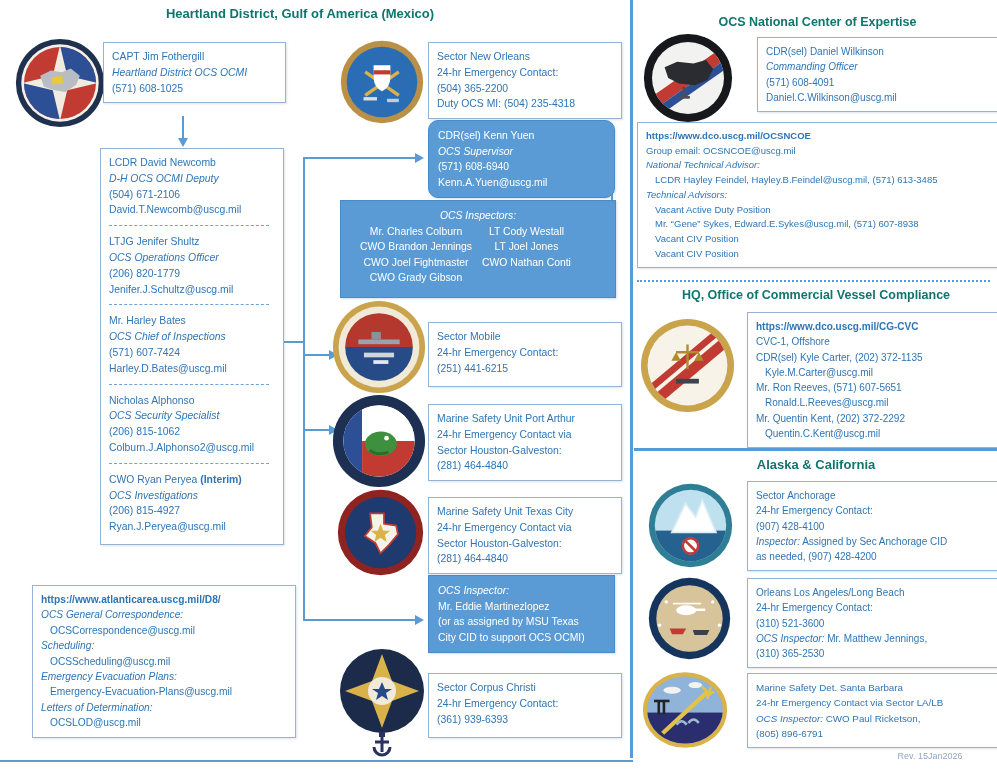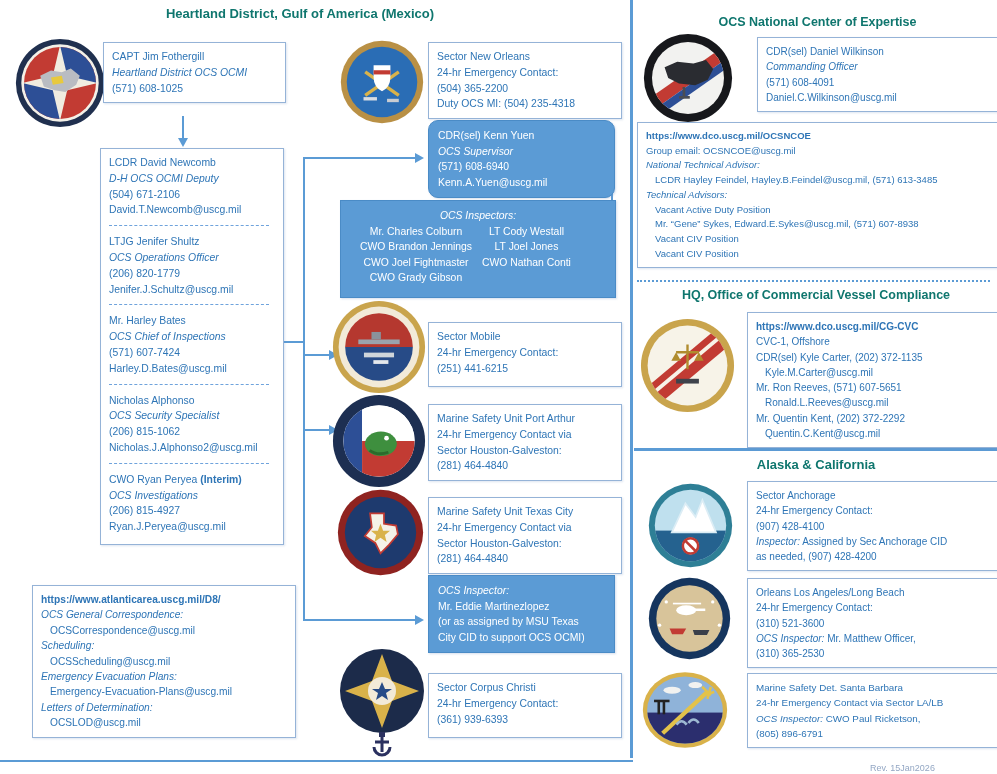--- a/index.html
+++ b/index.html
@@ -22,22 +22,22 @@
   .arr-r{position:absolute;width:0;height:0;border-top:5px solid transparent;
          border-bottom:5px solid transparent;border-left:9px solid #5B9BD5;}
   .arr-l{position:absolute;width:0;height:0;border-top:5px solid transparent;
          border-bottom:5px solid transparent;border-right:9px solid #5B9BD5;}
   .arr-d{position:absolute;width:0;height:0;border-left:5px solid transparent;
          border-right:5px solid transparent;border-top:9px solid #5B9BD5;}
   .cols{display:flex;}
   .col1{width:132px;}
   .rbox{font-size:10px;line-height:15.3px;}
   .small{font-size:9.5px;line-height:14.7px;}
-  #rev{position:absolute;left:870px;top:751px;width:120px;text-align:left;
-       font-size:9px;color:#93a7c4;margin-top:12px;}
+  #rev{position:absolute;left:870px;top:751px;width:120px;text-align:center;
+       font-size:9px;color:#93a7c4;}
   .seal{position:absolute;}
 </style>
 </head>
 <body>
 
 <div id="canvas">
 
   <div class="vline" style="left:182px;top:116px;height:23px;"></div>
   <div class="arr-d" style="left:178px;top:138px;"></div>
 
@@ -249,21 +249,21 @@
       <div>Mr. Harley Bates</div>
       <div class="it">OCS Chief of Inspections</div>
       <div>(571) 607-7424</div>
       <div>Harley.D.Bates@uscg.mil</div>
     </div>
     <div class="dashsep"></div>
     <div>
       <div>Nicholas Alphonso</div>
       <div class="it">OCS Security Specialist</div>
       <div>(206) 815-1062</div>
-      <div>Nicholas.J.Alphonso2@uscg.mil</div>
+      <div>Colburn.J.Alphonso2@uscg.mil</div>
     </div>
     <div class="dashsep"></div>
     <div>
       <div><span>CWO Ryan Peryea</span><span class="b"> (Interim)</span></div>
       <div class="it">OCS Investigations</div>
       <div>(206) 815-4927</div>
       <div>Ryan.J.Peryea@uscg.mil</div>
     </div>
   </div>
 
@@ -378,21 +378,21 @@
     <div>24-hr Emergency Contact:</div>
     <div>(907) 428-4100</div>
     <div><span class="it">Inspector:</span><span> Assigned by Sec Anchorage CID</span></div>
     <div>as needed, (907) 428-4200</div>
   </div>
 
   <div class="box rbox" style="left:747px;top:578px;width:240px;">
     <div>Orleans Los Angeles/Long Beach</div>
     <div>24-hr Emergency Contact:</div>
     <div>(310) 521-3600</div>
-    <div><span class="it">OCS Inspector:</span><span> Mr. Matthew Officer,</span></div>
+    <div><span class="it">OCS Inspector:</span><span> Mr. Matthew Jennings,</span></div>
     <div>(310) 365-2530</div>
   </div>
 
   <div class="box rbox" style="left:747px;top:673px;width:243px;font-size:9.8px;">
     <div>Marine Safety Det. Santa Barbara</div>
     <div>24-hr Emergency Contact via Sector LA/LB</div>
     <div><span class="it">OCS Inspector:</span><span> CWO Paul Ricketson,</span></div>
     <div>(805) 896-6791</div>
   </div>
 

